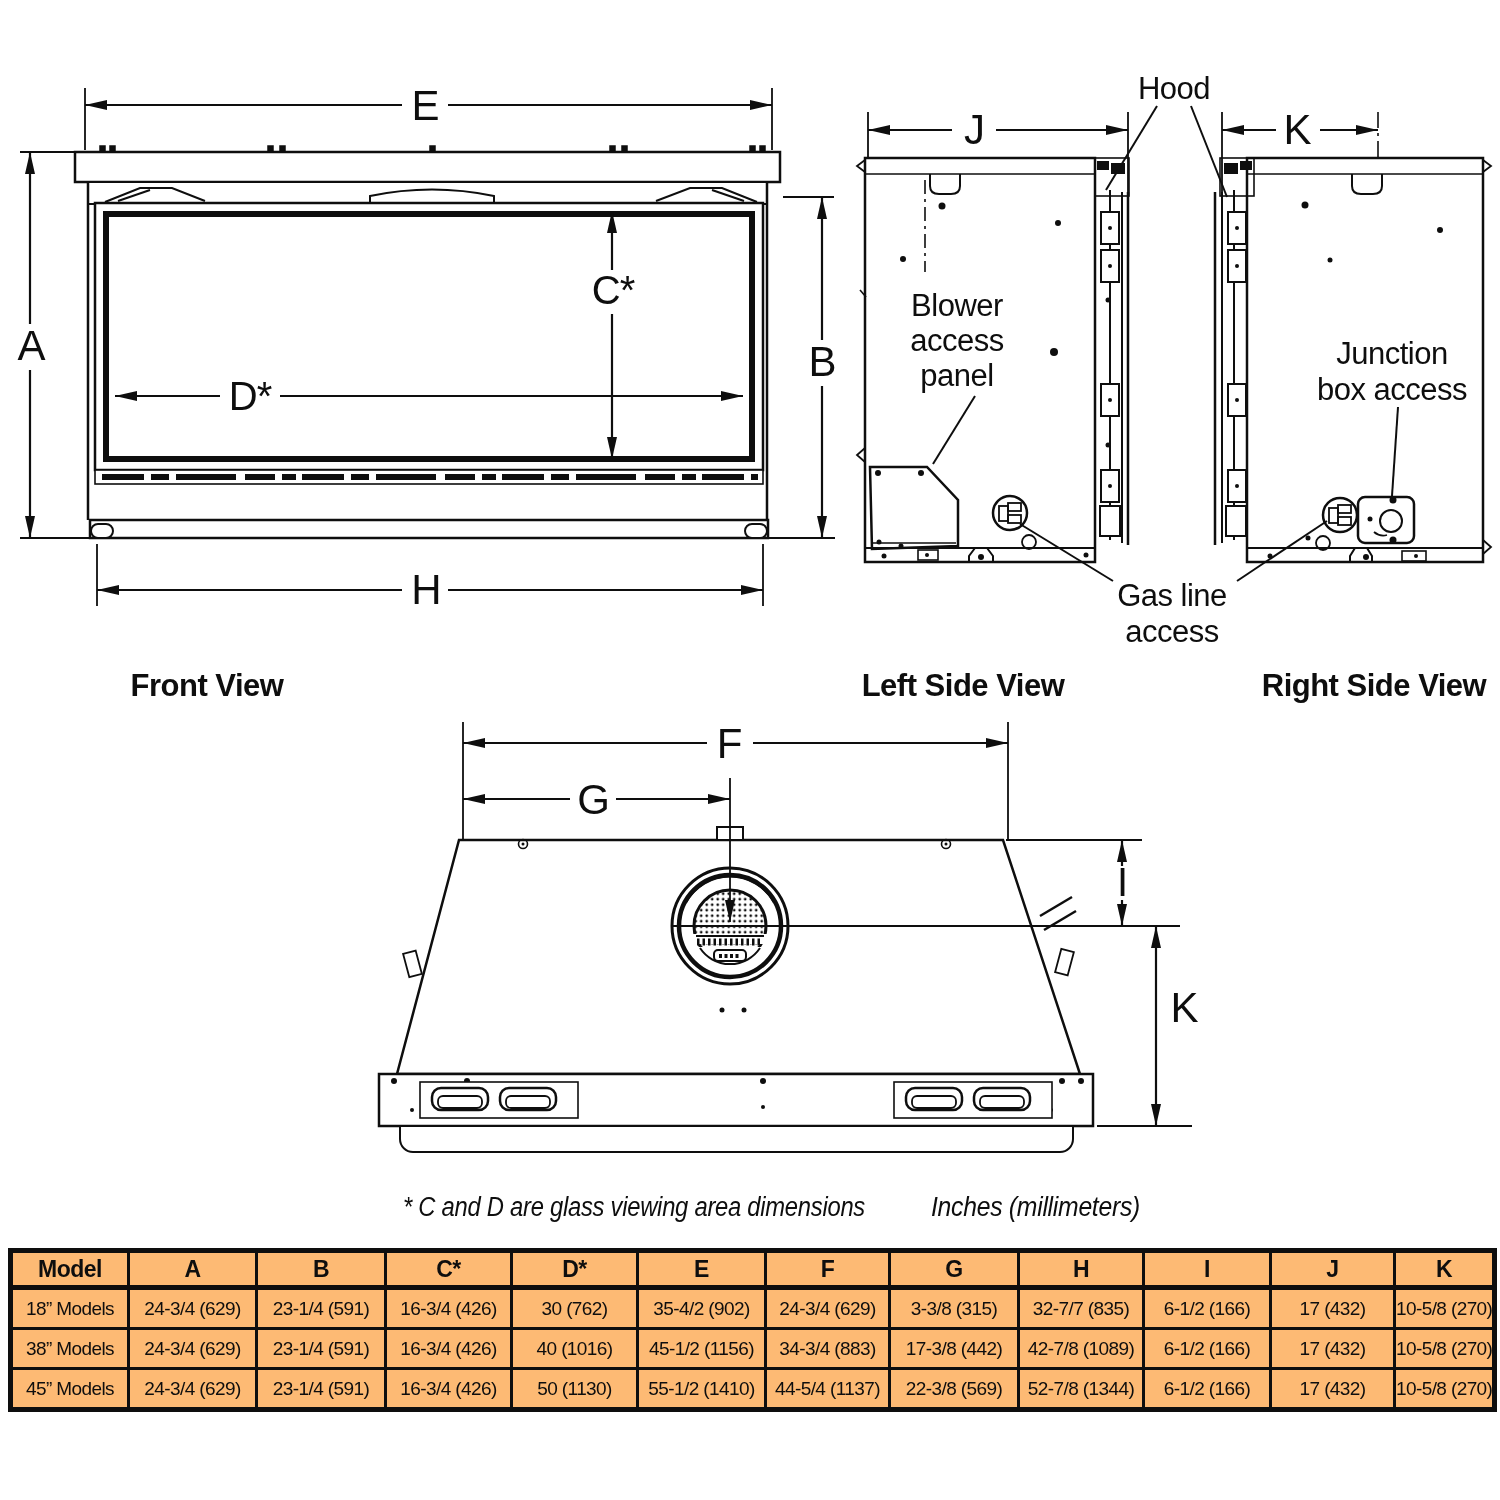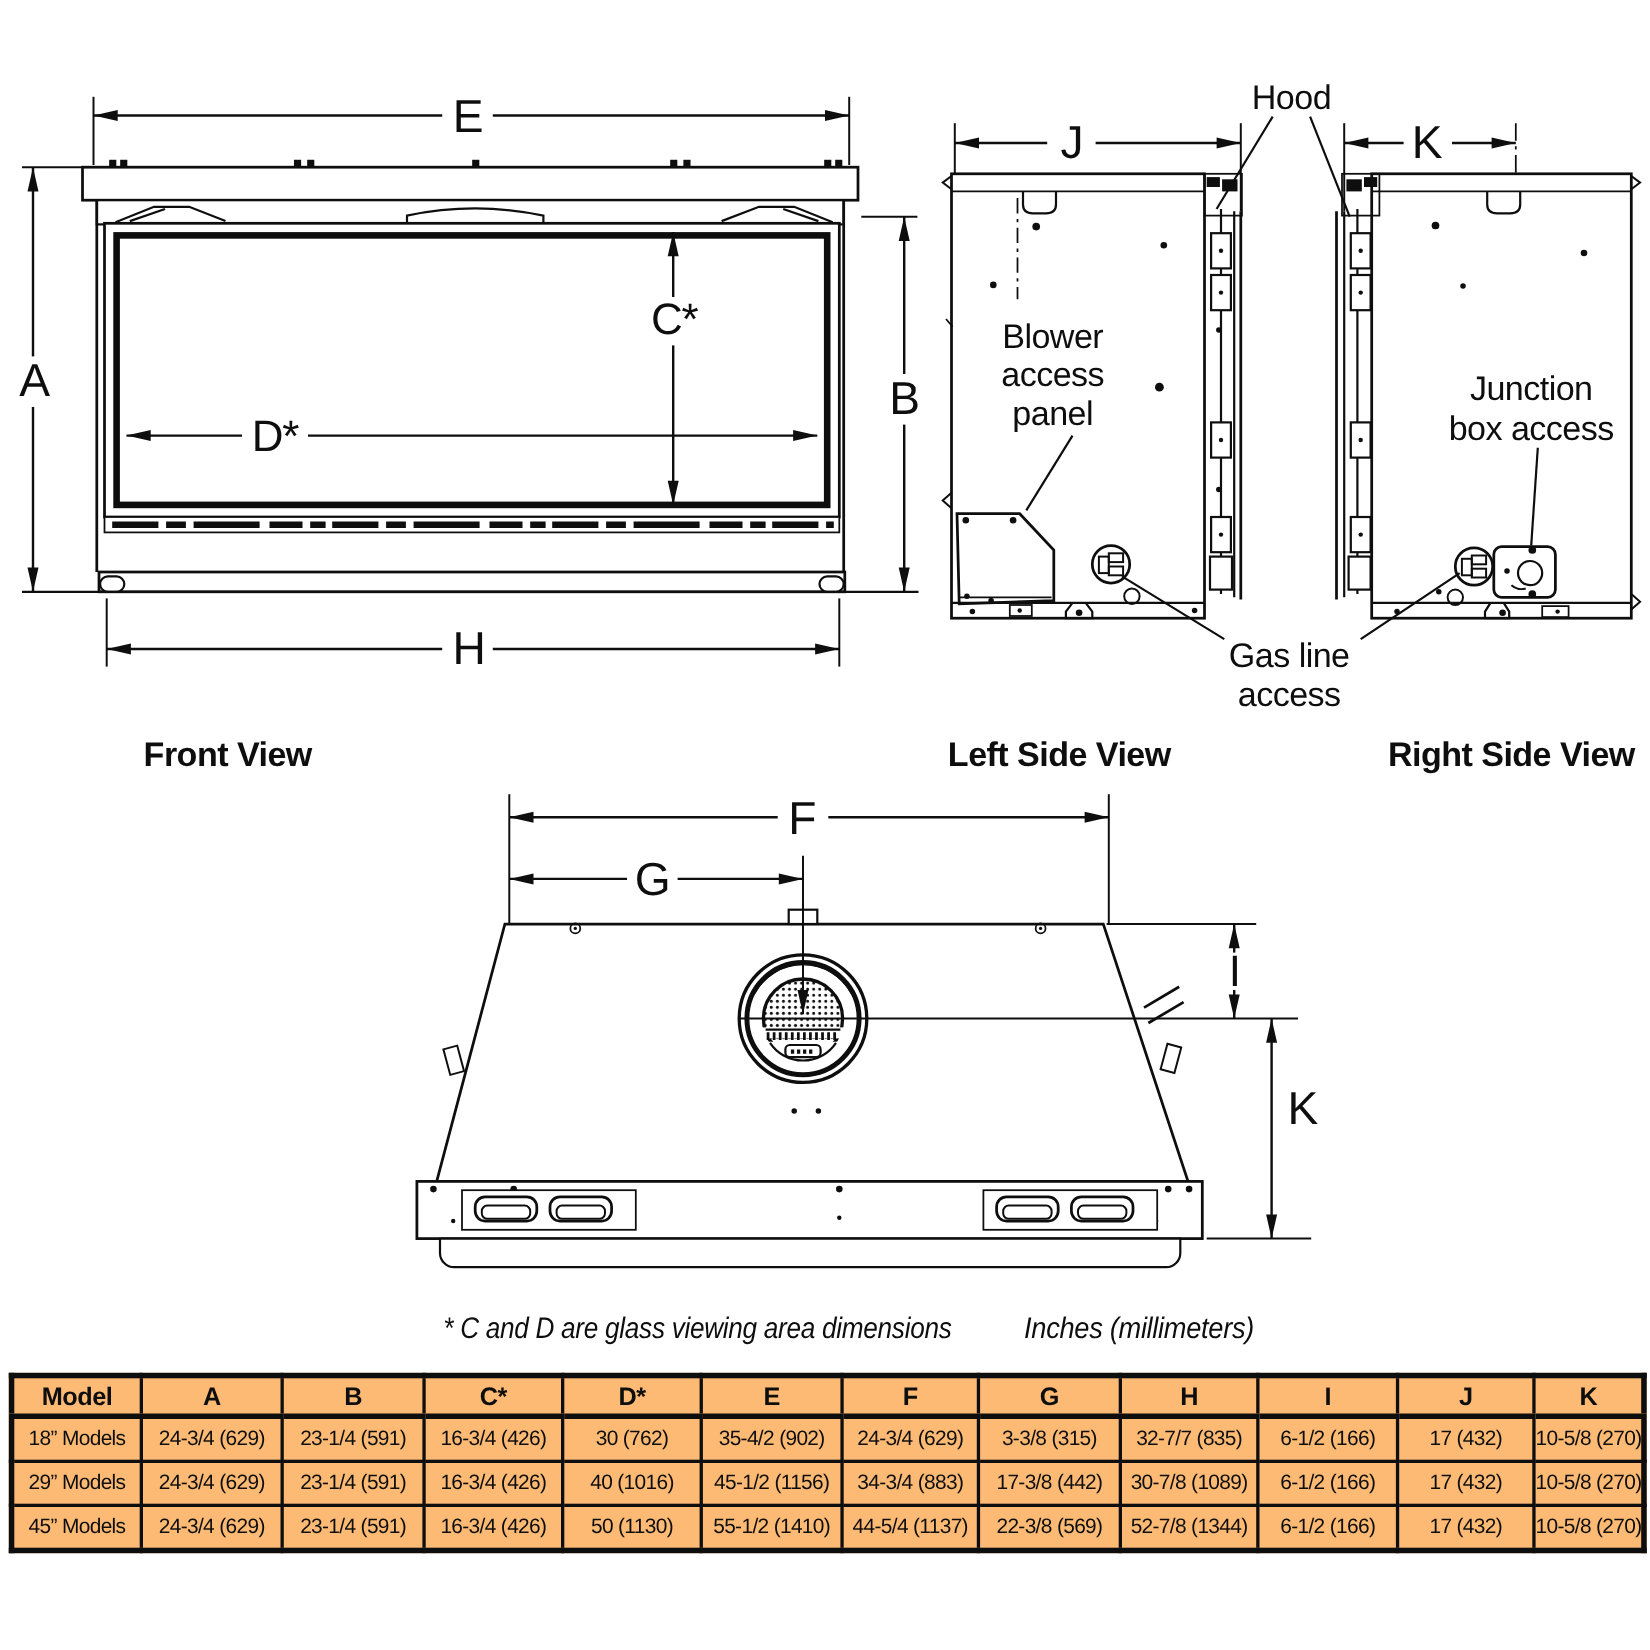--- a/index.html
+++ b/index.html
@@ -393,29 +393,29 @@
       <td>30 (762)</td>
       <td>35-4/2 (902)</td>
       <td>24-3/4 (629)</td>
       <td>3-3/8 (315)</td>
       <td>32-7/7 (835)</td>
       <td>6-1/2 (166)</td>
       <td>17 (432)</td>
       <td>10-5/8 (270)</td>
     </tr>
     <tr>
-      <td>29” Models</td>
+      <td>38” Models</td>
       <td>24-3/4 (629)</td>
       <td>23-1/4 (591)</td>
       <td>16-3/4 (426)</td>
       <td>40 (1016)</td>
       <td>45-1/2 (1156)</td>
       <td>34-3/4 (883)</td>
       <td>17-3/8 (442)</td>
-      <td>30-7/8 (1089)</td>
+      <td>42-7/8 (1089)</td>
       <td>6-1/2 (166)</td>
       <td>17 (432)</td>
       <td>10-5/8 (270)</td>
     </tr>
     <tr>
       <td>45” Models</td>
       <td>24-3/4 (629)</td>
       <td>23-1/4 (591)</td>
       <td>16-3/4 (426)</td>
       <td>50 (1130)</td>

